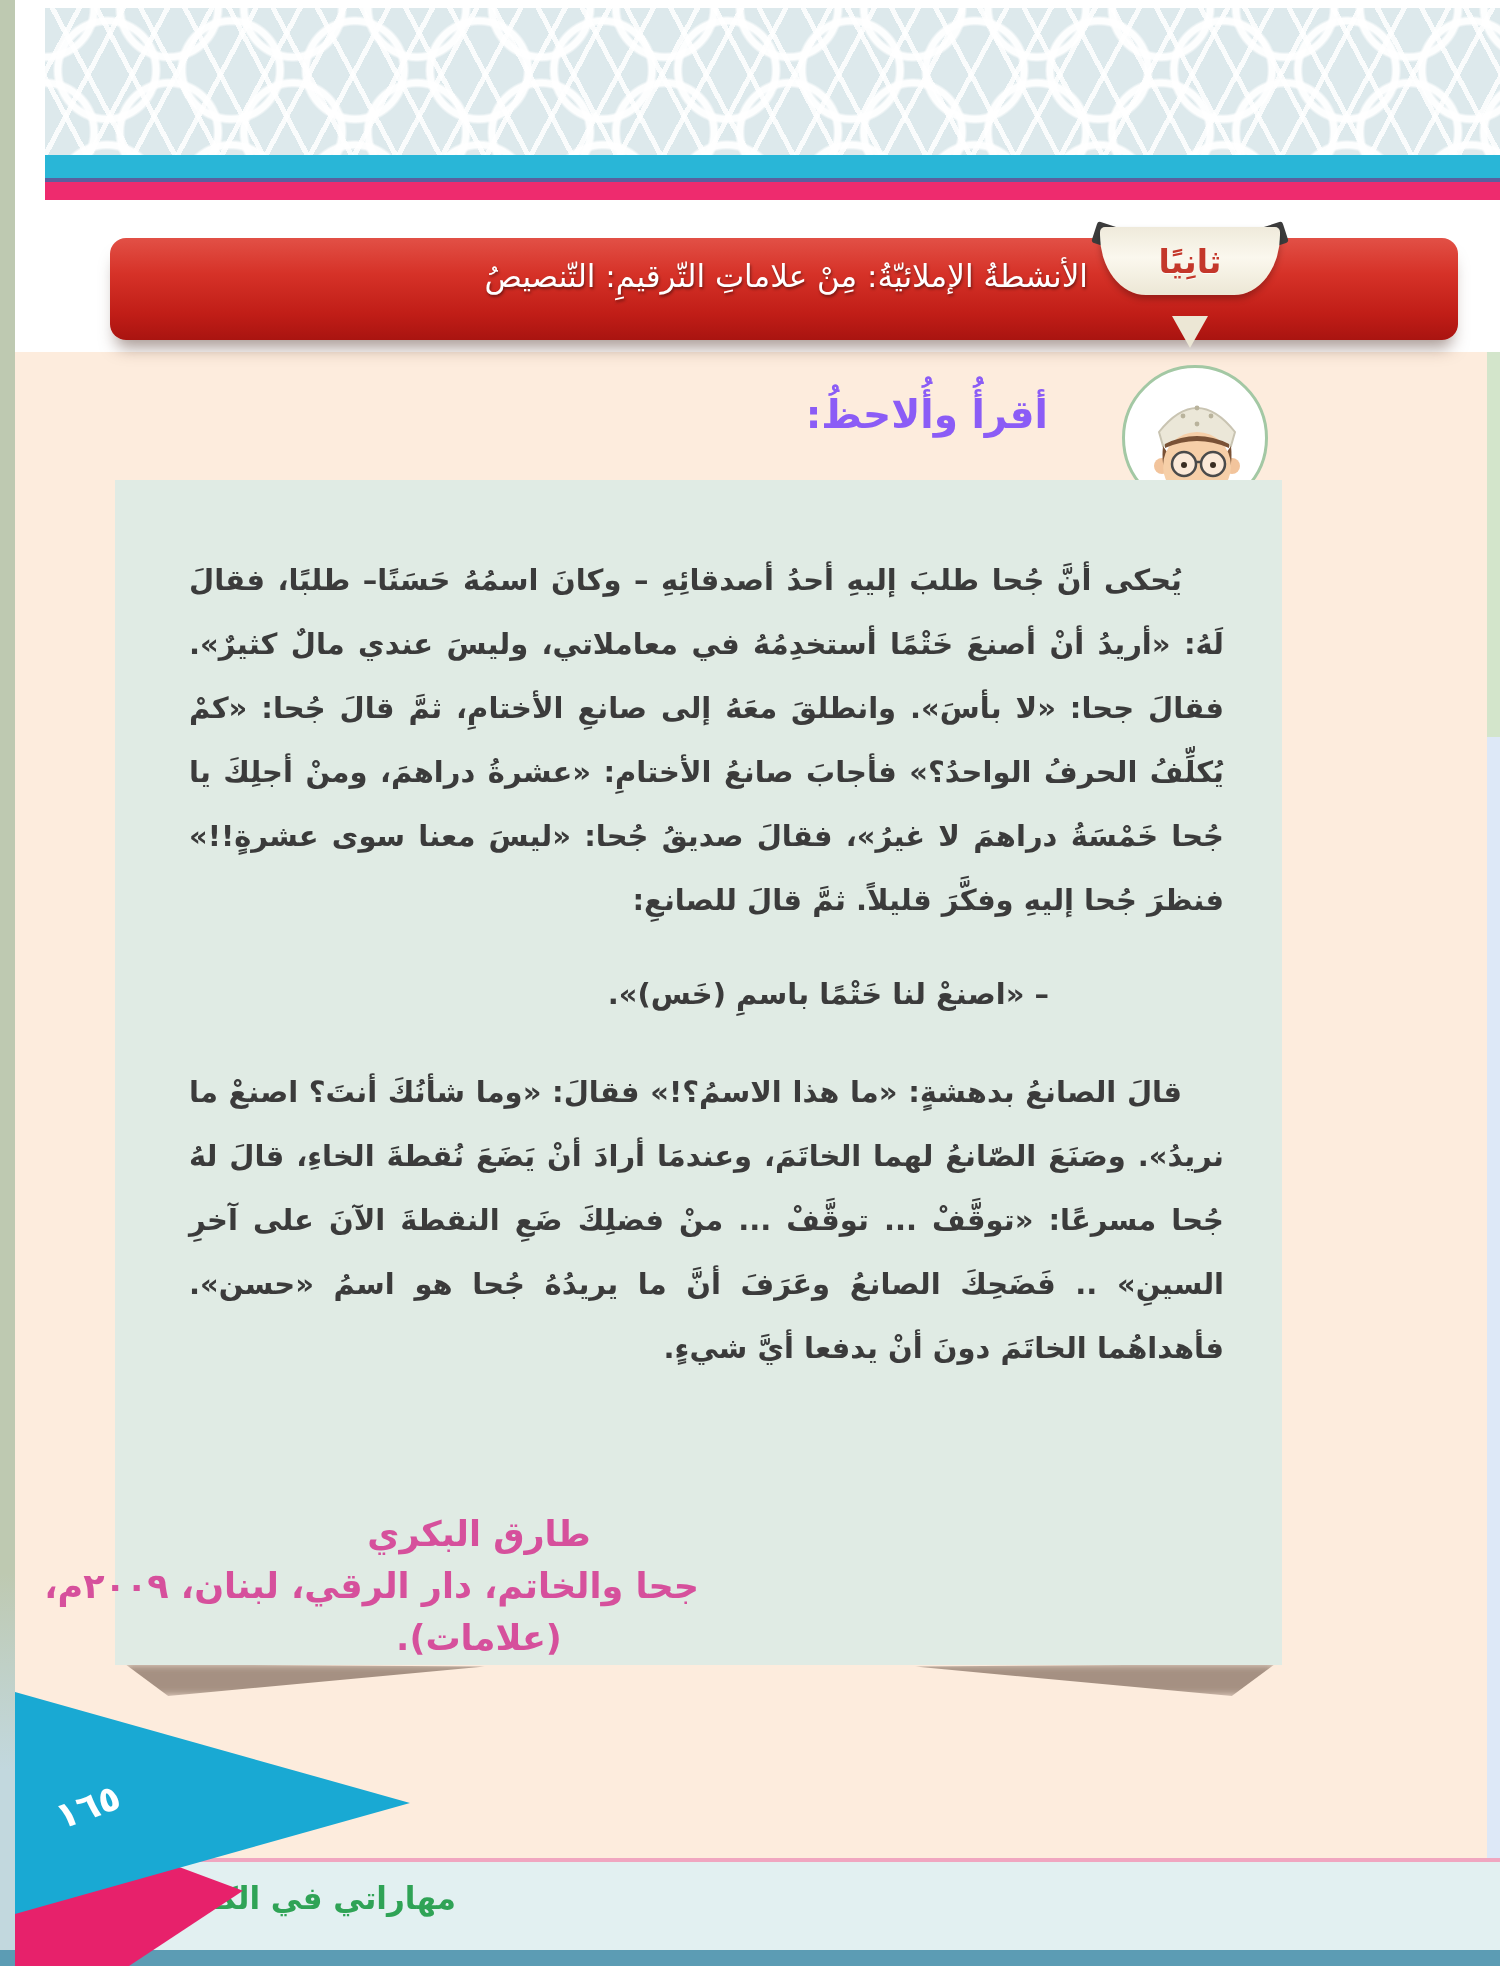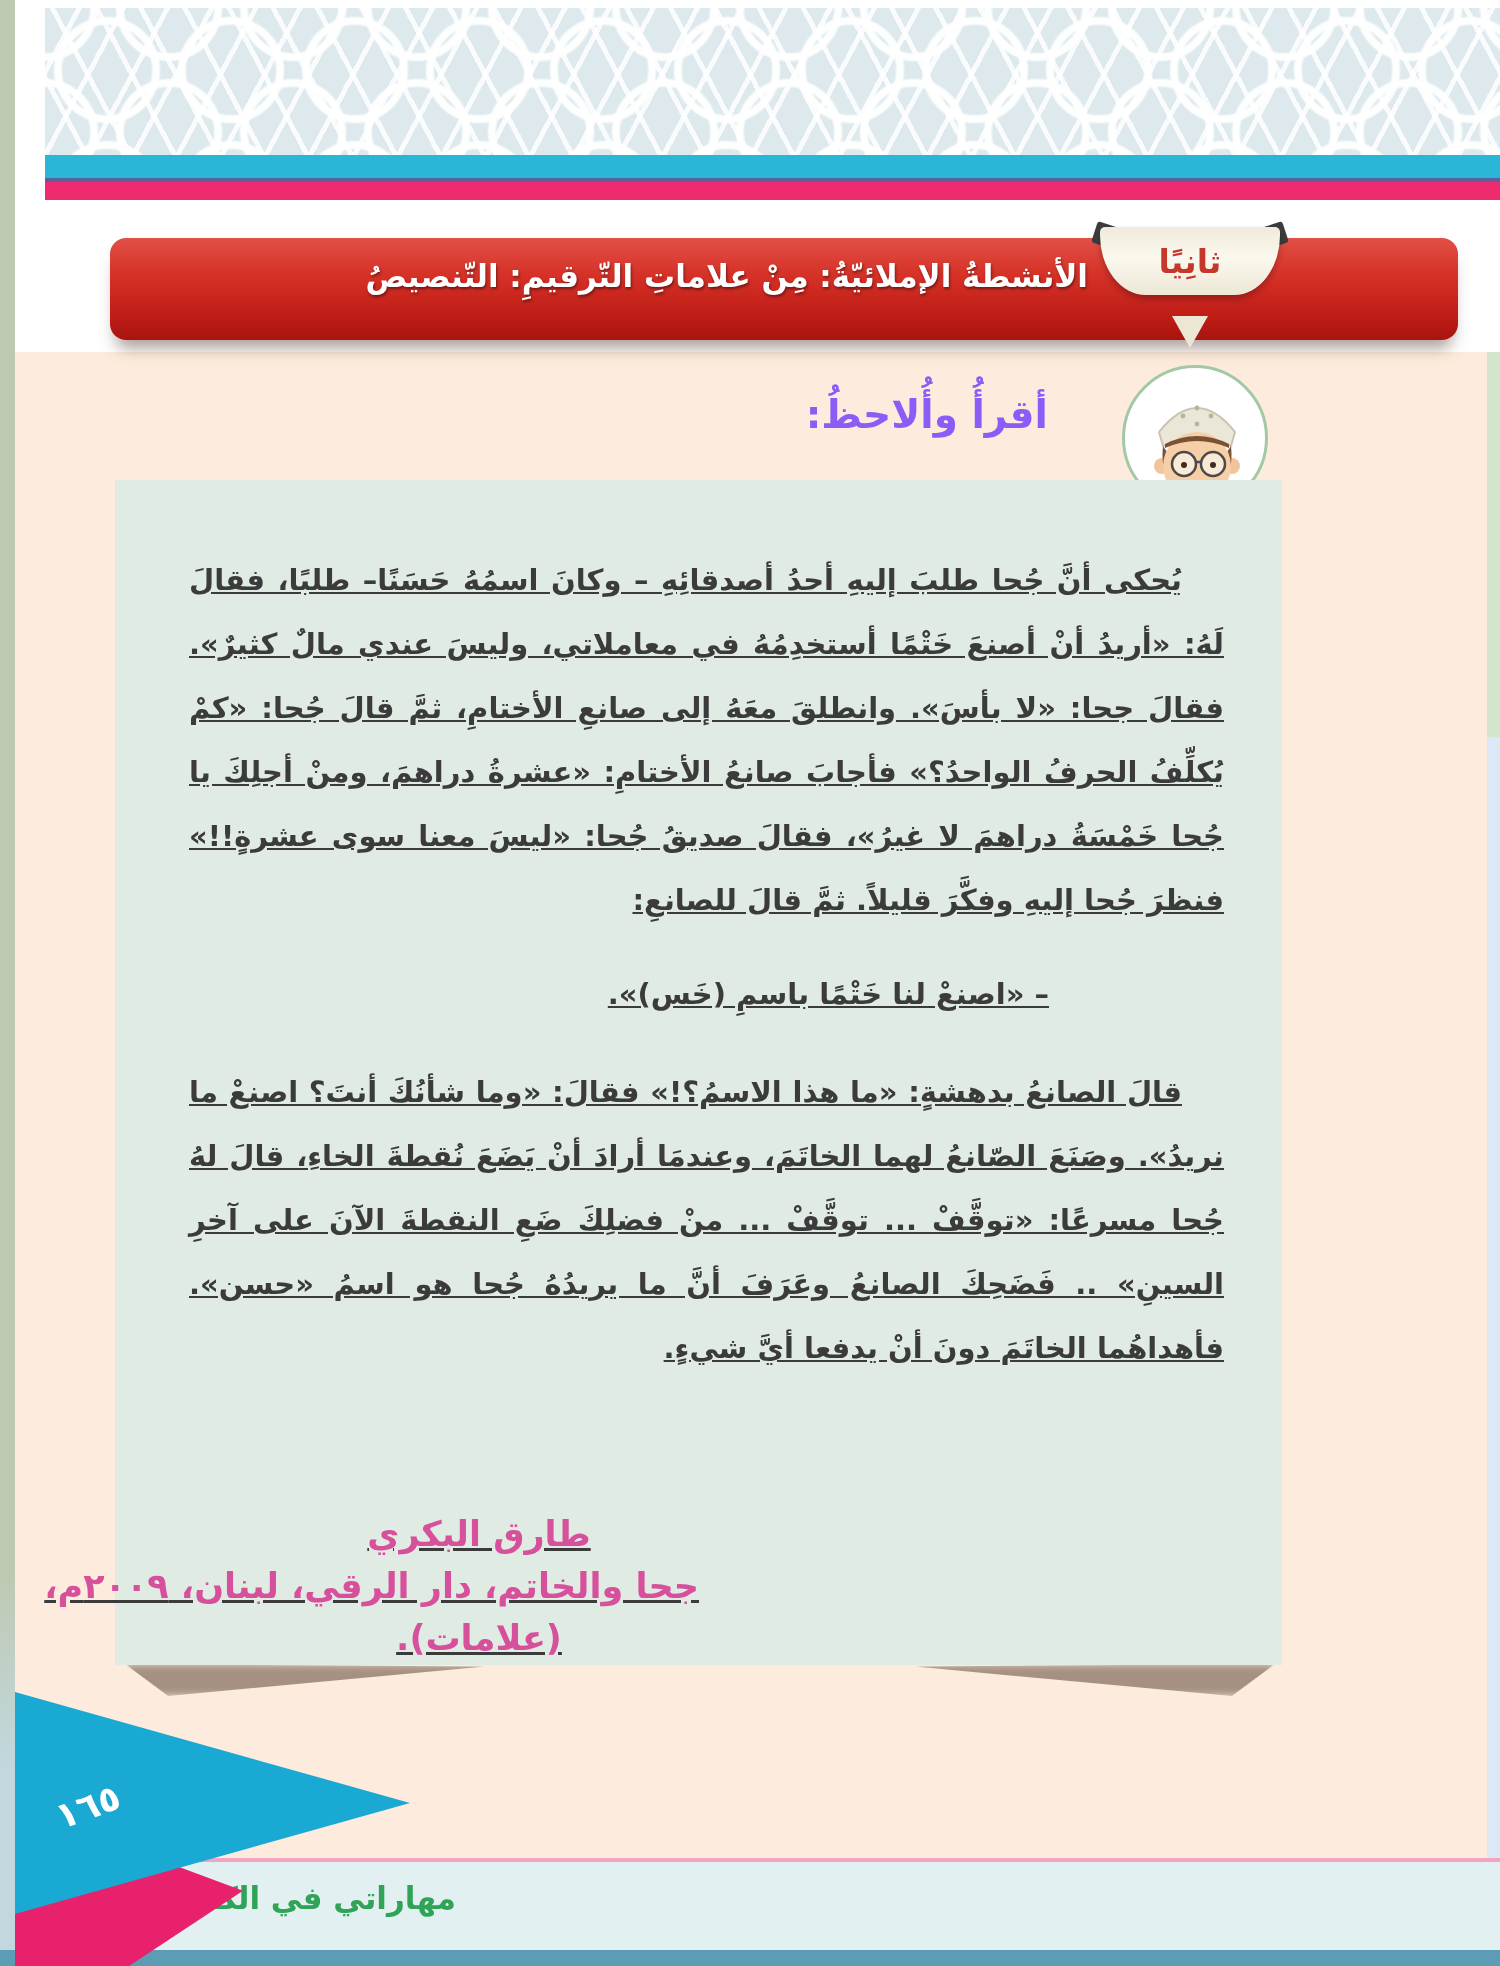--- a/index.html
+++ b/index.html
@@ -34,21 +34,21 @@
   
   .red-banner{
     position:absolute;left:110px;top:238px;width:1348px;height:102px;
     border-radius:16px;
     background:linear-gradient(180deg,#e25046 0%,#d63228 35%,#c01d17 75%,#a91410 100%);
     box-shadow:0 14px 16px -6px rgba(90,60,50,.5);
   }
   .red-banner .banner-title{
     position:absolute;right:370px;left:40px;top:0;height:75px;
     display:flex;align-items:center;justify-content:flex-start;
-    direction:rtl;color:#ffffff;font-weight:bold;font-size:31px;
+    direction:rtl;color:#ffffff;font-weight:normal;font-size:31px;
     text-shadow:1px 2px 3px rgba(0,0,0,.45);white-space:nowrap;
   }
   
   .ribbon-badge{position:absolute;left:1100px;top:222px;width:180px;height:130px;}
   .ribbon-badge .fold-l,.ribbon-badge .fold-r{
     position:absolute;top:2px;width:22px;height:22px;background:#3c3c3c;border-radius:3px;
   }
   .ribbon-badge .fold-l{left:-6px;transform:rotate(18deg);}
   .ribbon-badge .fold-r{right:-6px;transform:rotate(-18deg);}
   .ribbon-badge .badge-body{
@@ -83,21 +83,21 @@
     margin:0;
     background:#e0ebe4;
   }
   .mint-box-wrap{position:absolute;left:115px;top:480px;width:1167px;height:1185px;}
   .mint-box{width:100%;height:100%;}
   .shadow-wedge{position:absolute;filter:blur(4px);opacity:.55;background:#5d4537;}
   .wedge-l{left:10px;top:1184px;width:360px;height:32px;clip-path:polygon(0 0,100% 8%,12% 100%);}
   .wedge-r{left:800px;top:1184px;width:360px;height:32px;clip-path:polygon(0 8%,100% 0,88% 100%);}
   .story{
     position:absolute;inset:0;padding:68px 58px 0 74px;direction:rtl;
-    color:#3b3b3b;font-weight:bold;font-size:29px;line-height:64px;text-decoration:underline;
+    color:#3b3b3b;font-weight:bold;font-size:29px;line-height:64px;
   }
   .story p{margin:0 0 30px 0;text-align:justify;}
   .story p.p-indent{text-indent:42px;}
   .story p.p-dialog{padding-right:175px;text-align:right;margin-bottom:34px;}
   .attribution{
     margin:128px 525px 0 0;width:440px;text-align:center;
     color:#d6509c;font-size:35px;line-height:52px;font-weight:bold;direction:rtl;
   }
   .attribution div{white-space:nowrap;}
   

